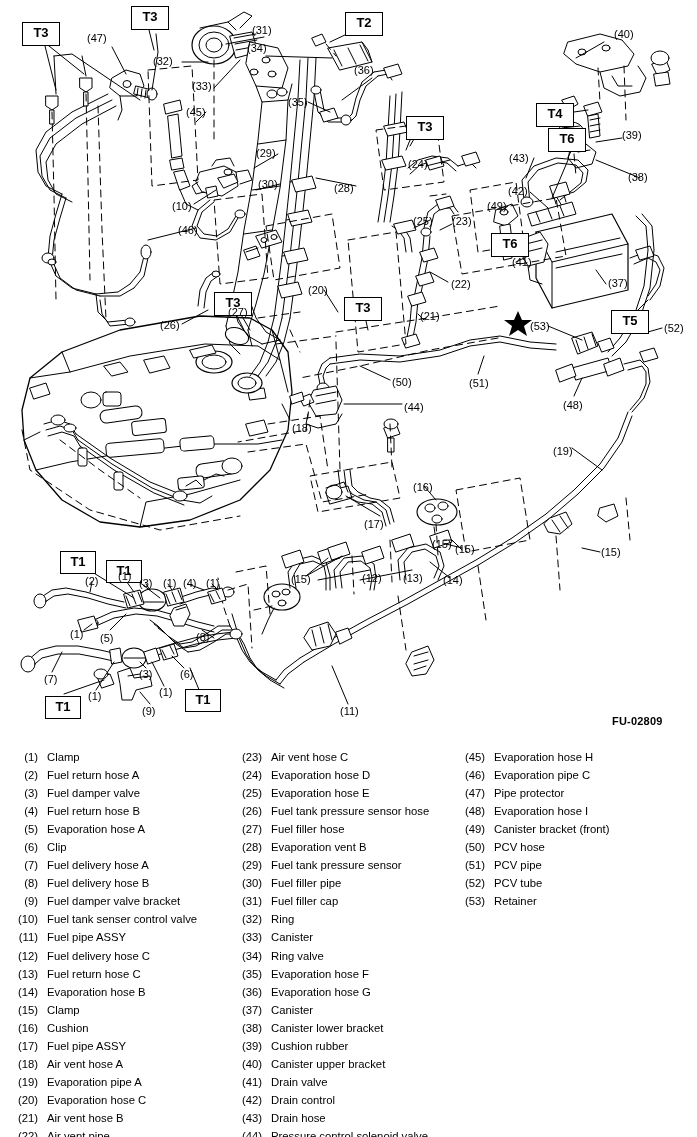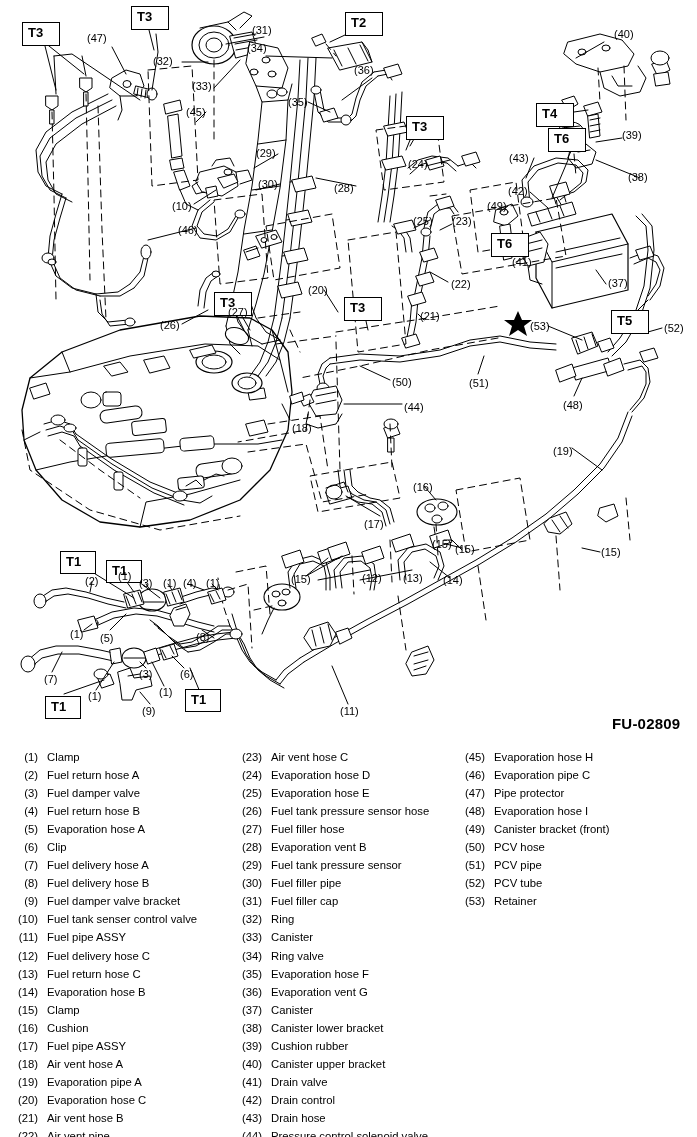--- a/index.html
+++ b/index.html
@@ -26,27 +26,28 @@
     white-space:nowrap;
     line-height:1;
   }
   .torque-tag{
     position:absolute;
     border:1.3px solid #000;
     background:#fff;
     font-size:13px;
     font-weight:bold;
     font-family:"Liberation Sans","DejaVu Sans",sans-serif;
+    text-align:center;
     line-height:1;
     padding:3px 5px 4px 5px;
     box-sizing:border-box;
   }
   .figid{
     position:absolute;
-    font-size:15px;
+    font-size:11px;
     font-weight:bold;
     letter-spacing:.2px;
     color:#000;
   }
 
   
   #legend{
     position:absolute;left:0;top:748px;width:697px;height:389px;
   }
   .legend-col{
@@ -868,21 +869,21 @@
       <div class="legend-row">
           <span class="legend-num">(34)</span>
           <span class="legend-label">Ring valve</span>
         </div>
       <div class="legend-row">
           <span class="legend-num">(35)</span>
           <span class="legend-label">Evaporation hose F</span>
         </div>
       <div class="legend-row">
           <span class="legend-num">(36)</span>
-          <span class="legend-label">Evaporation vent G</span>
+          <span class="legend-label">Evaporation hose G</span>
         </div>
       <div class="legend-row">
           <span class="legend-num">(37)</span>
           <span class="legend-label">Canister</span>
         </div>
       <div class="legend-row">
           <span class="legend-num">(38)</span>
           <span class="legend-label">Canister lower bracket</span>
         </div>
       <div class="legend-row">

